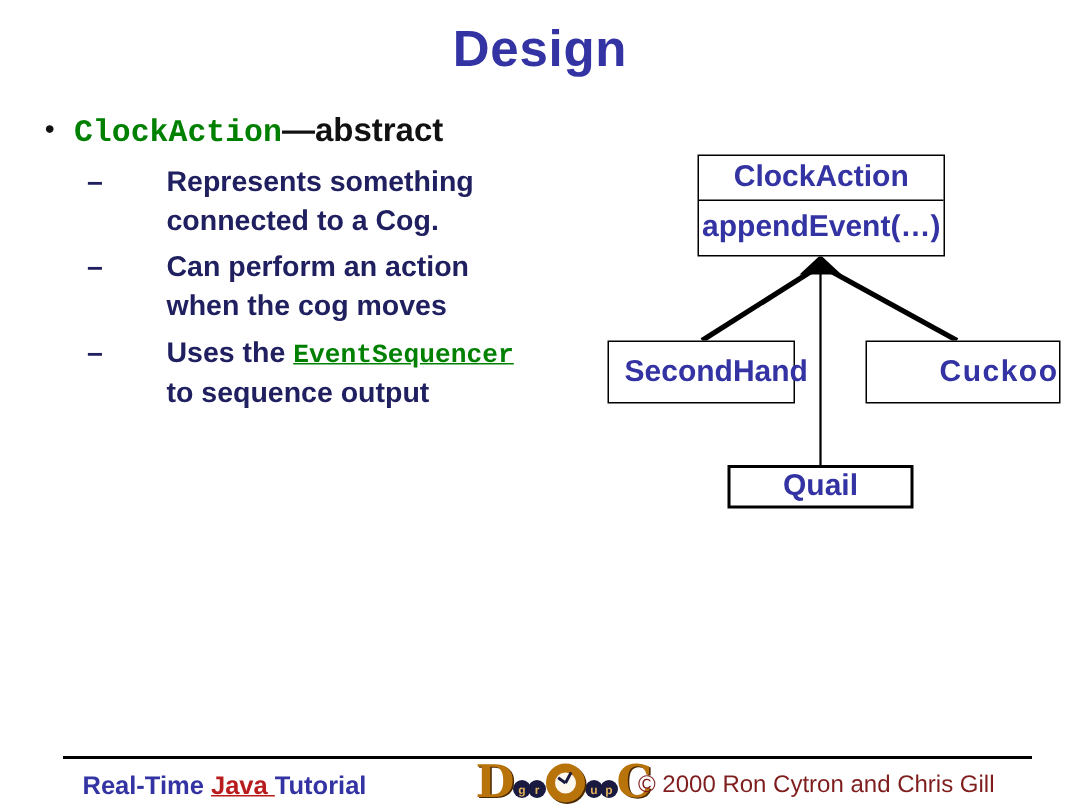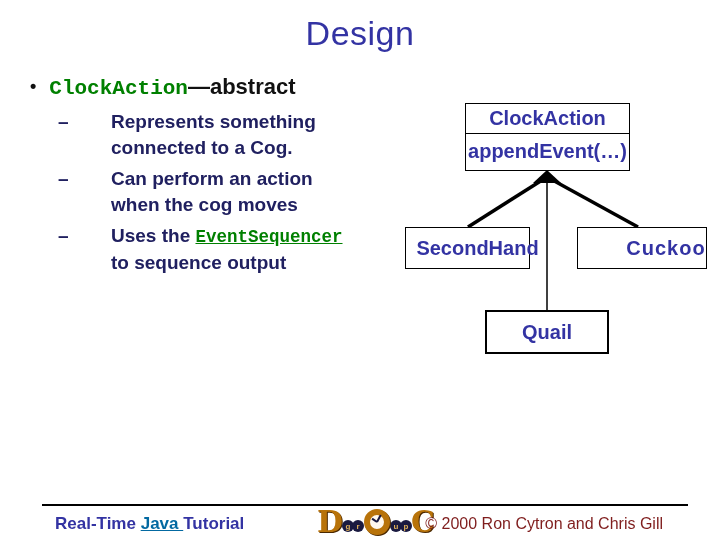--- a/index.html
+++ b/index.html
@@ -12,21 +12,21 @@
     background: #ffffff;
     overflow: hidden;
     margin: 0 auto;
   }
 
   
   .title {
     position: absolute;
     top: 14px; left: 0; width: 100%;
     text-align: center;
-    font-size: 34px; font-weight: normal;
+    font-size: 34px; font-weight: bold;
     color: #3333a3;
     letter-spacing: 0.5px;
   }
 
   
   .bullet-main {
     position: absolute;
     left: 30px; top: 74px;
     font-size: 22px; font-weight: bold; color: #111111;
     white-space: nowrap;
@@ -69,38 +69,38 @@
     color: #3333a3;
     font-weight: bold; font-size: 20px;
     text-align: center;
   }
   .box-parent { left: 465px; top: 103px; width: 165px; height: 68px; padding: 0; }
   .cell-top    { height: 30px; border-bottom: 1.5px solid #000; display: flex; align-items: center; justify-content: center; }
   .cell-bottom { height: 34px; display: flex; align-items: center; justify-content: center; }
 
   .box-child-left  { left: 405px; top: 227px; width: 125px; height: 42px; display: flex; align-items: center; justify-content: center; padding-left: 20px; }
   .box-child-right { left: 577px; top: 227px; width: 130px; height: 42px; display: flex; align-items: center; justify-content: center; letter-spacing: 1px; padding-left: 48px; }
-  .box-grandchild  { left: 485px; top: 310px; width: 124px; height: 44px; display: flex; align-items: center; justify-content: center; border-width: 2px; }
+  .box-grandchild  { left: 485px; top: 310px; width: 124px; height: 29px; display: flex; align-items: center; justify-content: center; border-width: 2px; }
 
   
   .footer-rule {
     position: absolute;
     left: 42px; top: 504px;
     width: 646px; height: 2px;
     background: #000000;
   }
   .footer-left {
     position: absolute;
     left: 55px; top: 514px;
     font-size: 17px; font-weight: bold;
     color: #3333a3;
     white-space: nowrap;
   }
   .java-link {
-    color: #0369a1;
+    color: #b91c1c;
     text-decoration: underline;
     cursor: pointer;
   }
   .footer-copy {
     position: absolute;
     right: 57px; top: 515px;
     font-size: 16px; font-weight: normal;
     color: #7f1d1d;
     white-space: nowrap;
   }

